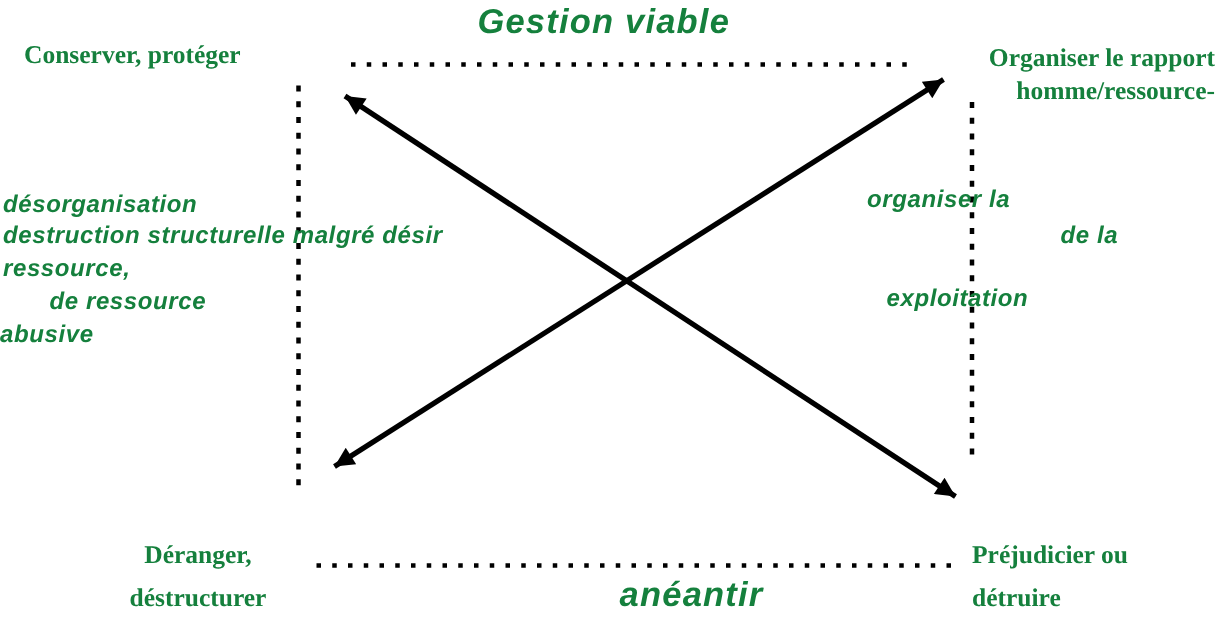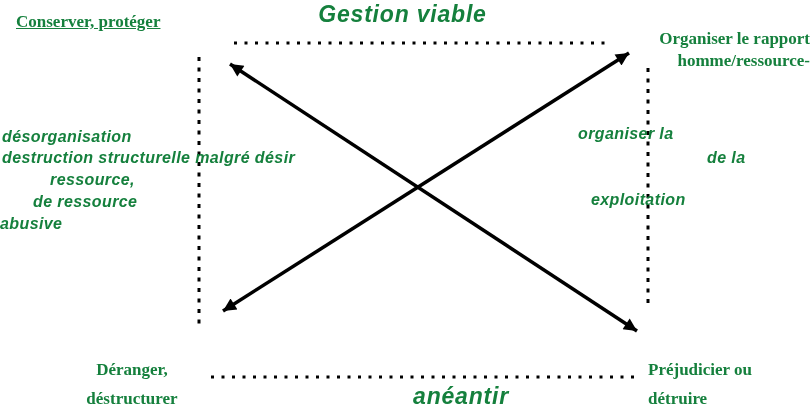--- a/index.html
+++ b/index.html
@@ -41,29 +41,29 @@
     letter-spacing: 0.4px;
     line-height: 19px;
   }
   .axis-title {
     font-family: "Liberation Sans", sans-serif;
     font-style: italic;
     font-weight: bold;
     font-size: 23px;
     letter-spacing: 0.8px;
   }
-  .tl { left: 16px; top: 12px; text-decoration: underline; }
+  .tl { left: 16px; top: 27px; }
   .tr { right: 1px; top: 28px; text-align: right; line-height: 22px; font-family: Liberation Serif, serif; }
   .bl { left: 62px; top: 355px; width: 140px; text-align: center; line-height: 29px; }
   .br { left: 648px; top: 355px; width: 136px; line-height: 29px; }
   .title-top { left: 300px; top: 1px; width: 205px; text-align: center; }
   .title-bottom { left: 402px; top: 383px; width: 118px; text-align: center; }
   .ln1 { left: 2px;   top: 127px; }
   .ln2 { left: 2px;   top: 148px; }
-  .ln3 { left: 2px;   top: 170px; margin-left: 48px; }
+  .ln3 { left: 2px;   top: 170px; }
   .ln4 { left: 33px;  top: 192px; }
   .ln5 { left: 0px;   top: 214px; }
   .rn1 { left: 578px; top: 124px; }
   .rn2 { left: 707px; top: 148px; }
   .rn3 { left: 591px; top: 190px; }
 </style>
 </head>
 <body>
 
 <div id="stage">

